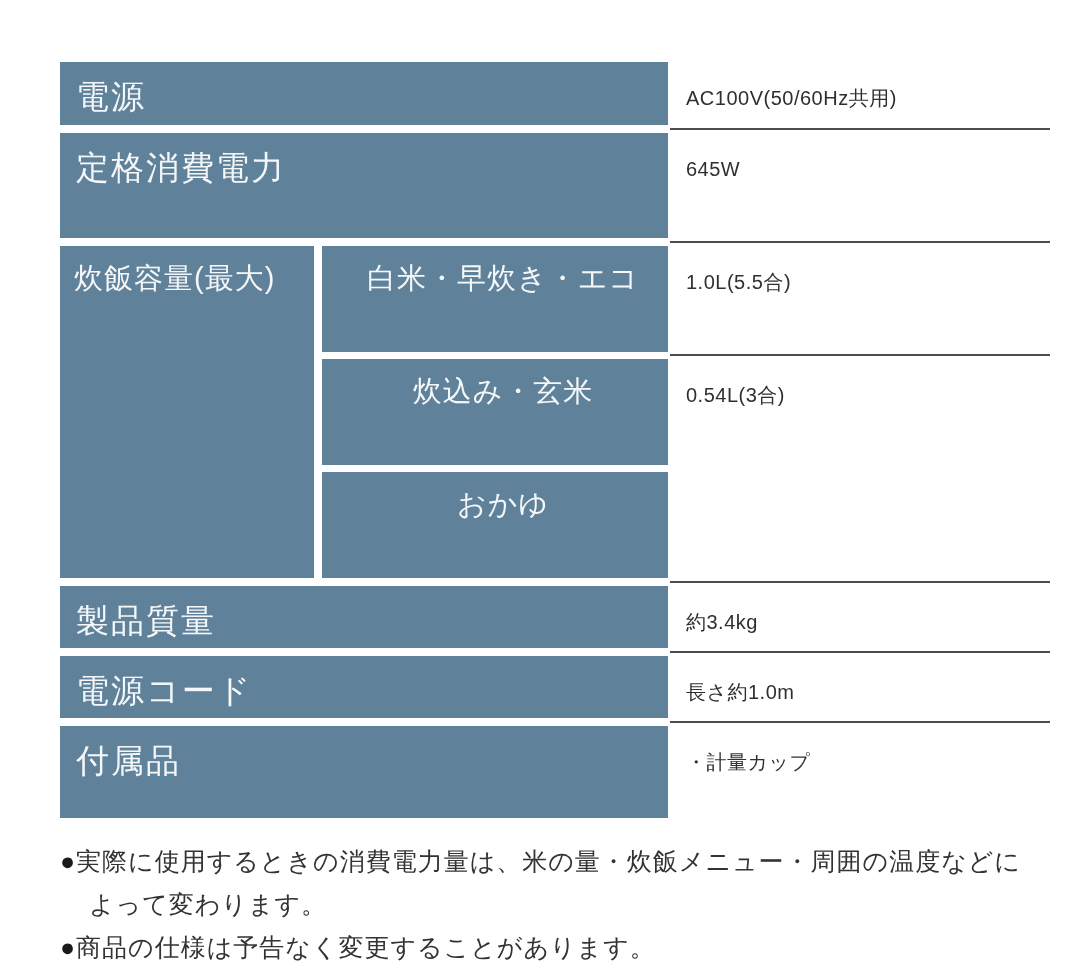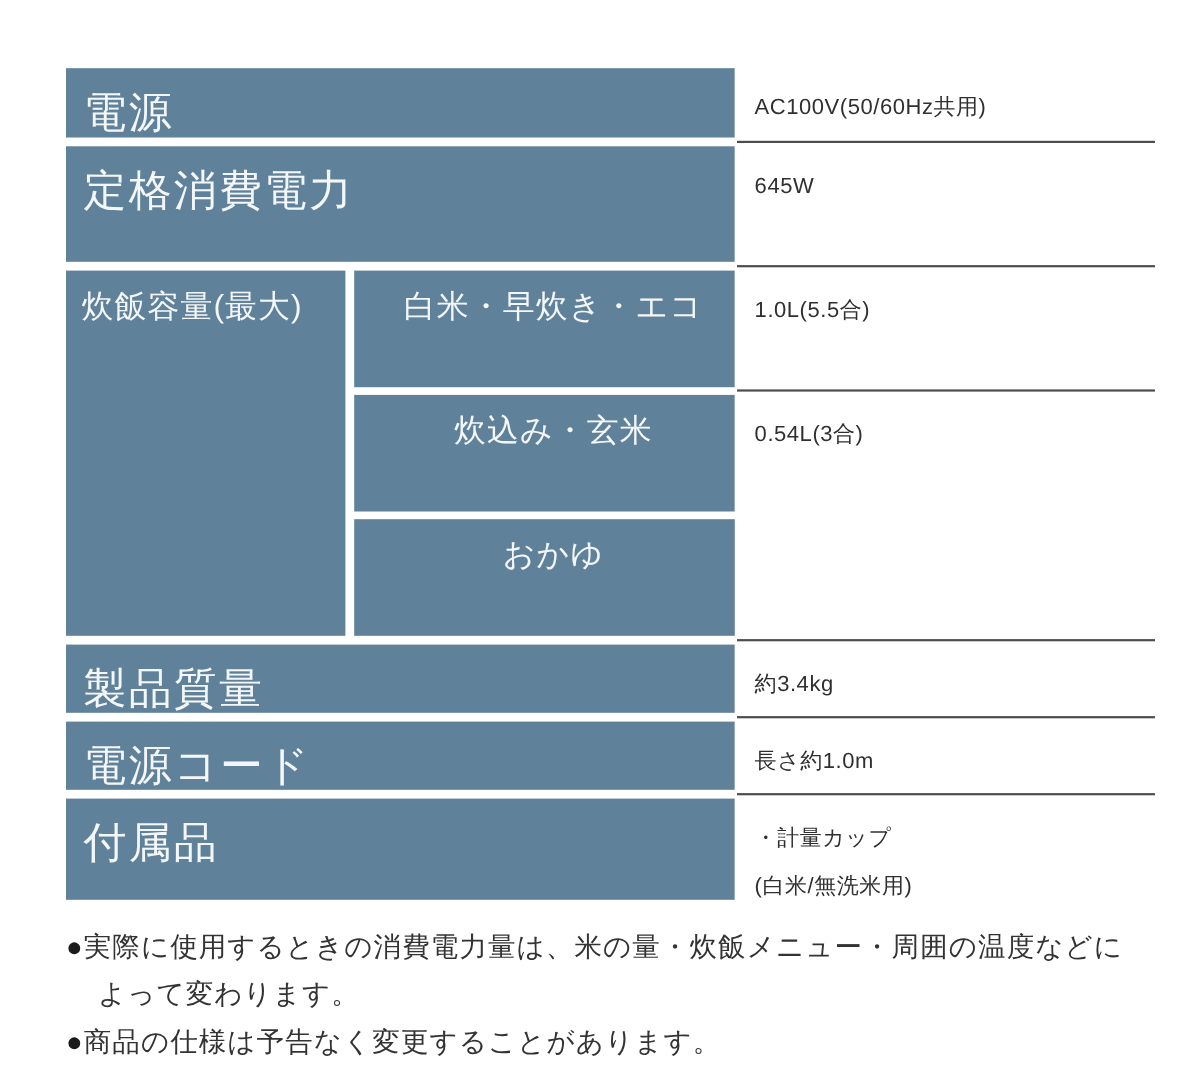--- a/index.html
+++ b/index.html
@@ -25,21 +25,21 @@
     display: flex;
     align-items: stretch;
   }
   .row + .row { margin-top: 8px; }
 
   .cell-label {
     box-sizing: border-box;
     width: 608px;
     background: #5f8199;
     color: #f4f7f9;
-    font-size: 39px;
+    font-size: 33px;
     letter-spacing: 2px;
     padding: 13px 0 8px 16px;
   }
   .cell-value {
     box-sizing: border-box;
     flex: 1;
     position: relative;
     background: #ffffff;
     color: #2f2f2f;
     font-size: 20px;
@@ -161,21 +161,20 @@
 
     <div class="row r7">
       <div class="cell-label">電源コード</div>
       <div class="cell-value sep">長さ約1.0m</div>
     </div>
 
     <div class="row r8">
       <div class="cell-label">付属品</div>
       <div class="cell-value sep">
         <span class="value-line">・計量カップ</span>
-        <span class="value-line">(白米/無洗米用)</span>
       </div>
     </div>
 
   </div>
 
   <div class="notes">
     <div class="note">
       <span class="note-bullet">●</span><span>実際に使用するときの消費電力量は、米の量・炊飯メニュー・周囲の温度などによって変わります。</span>
     </div>
     <div class="note">

